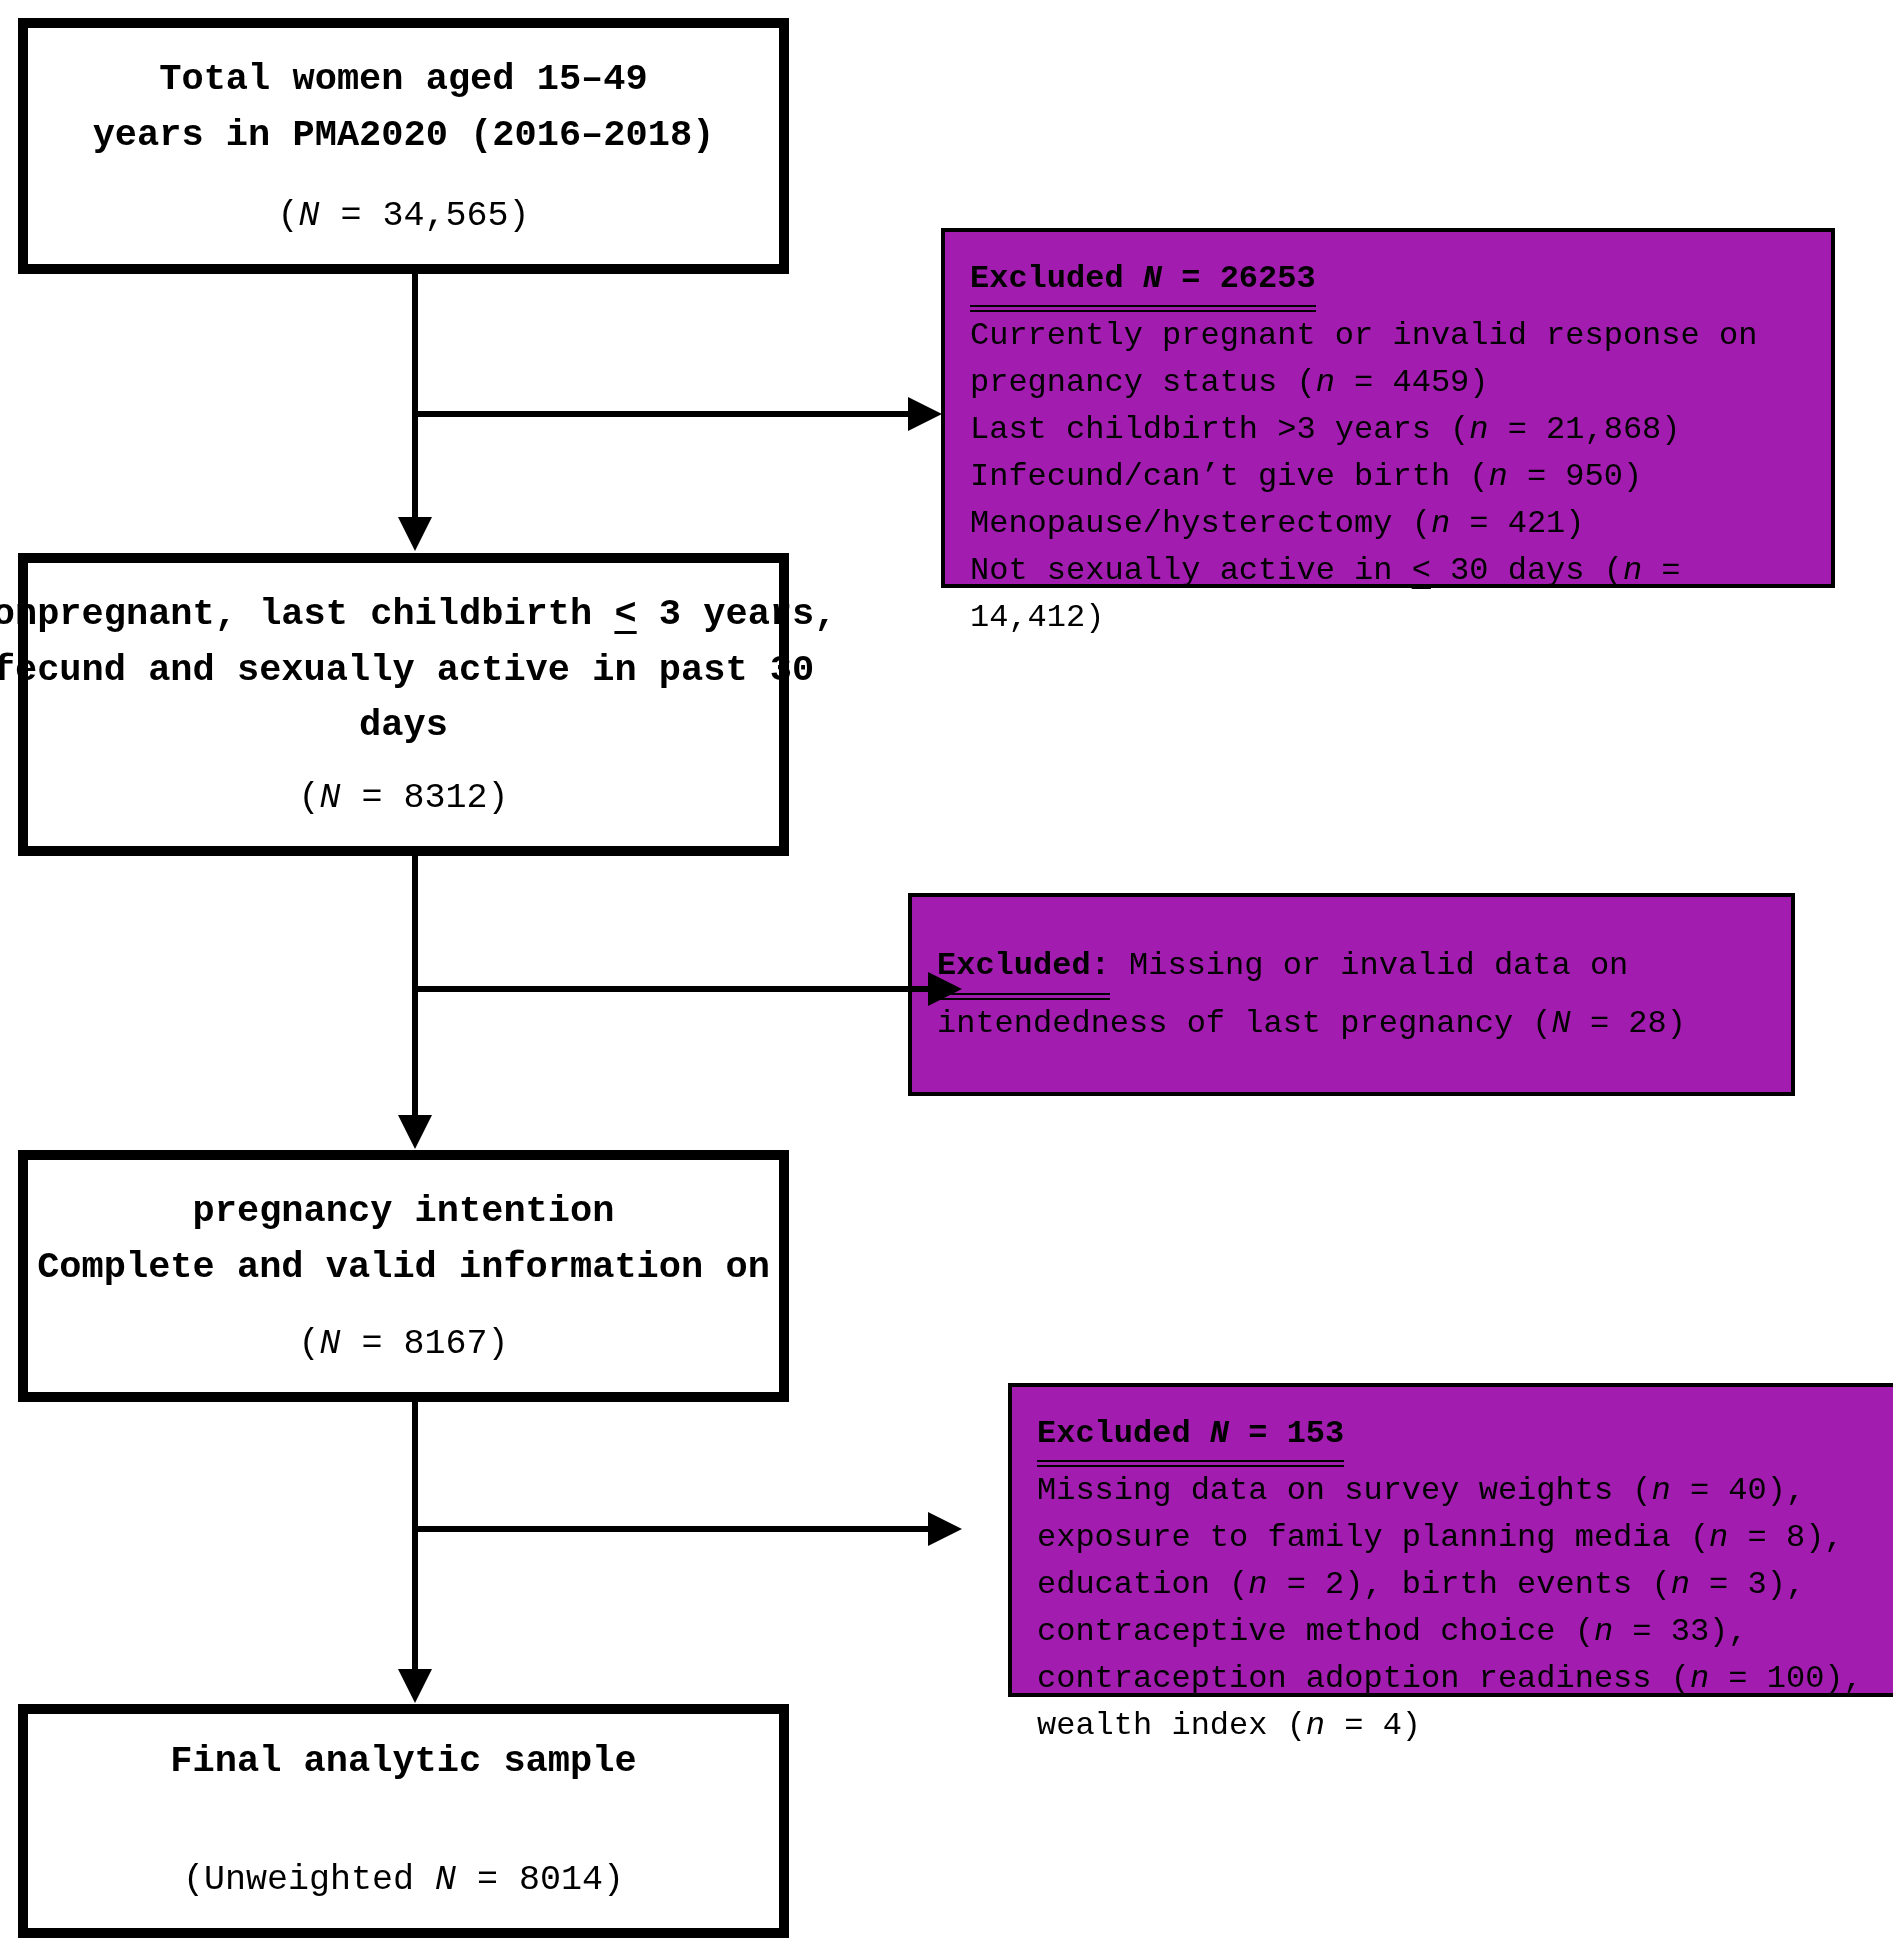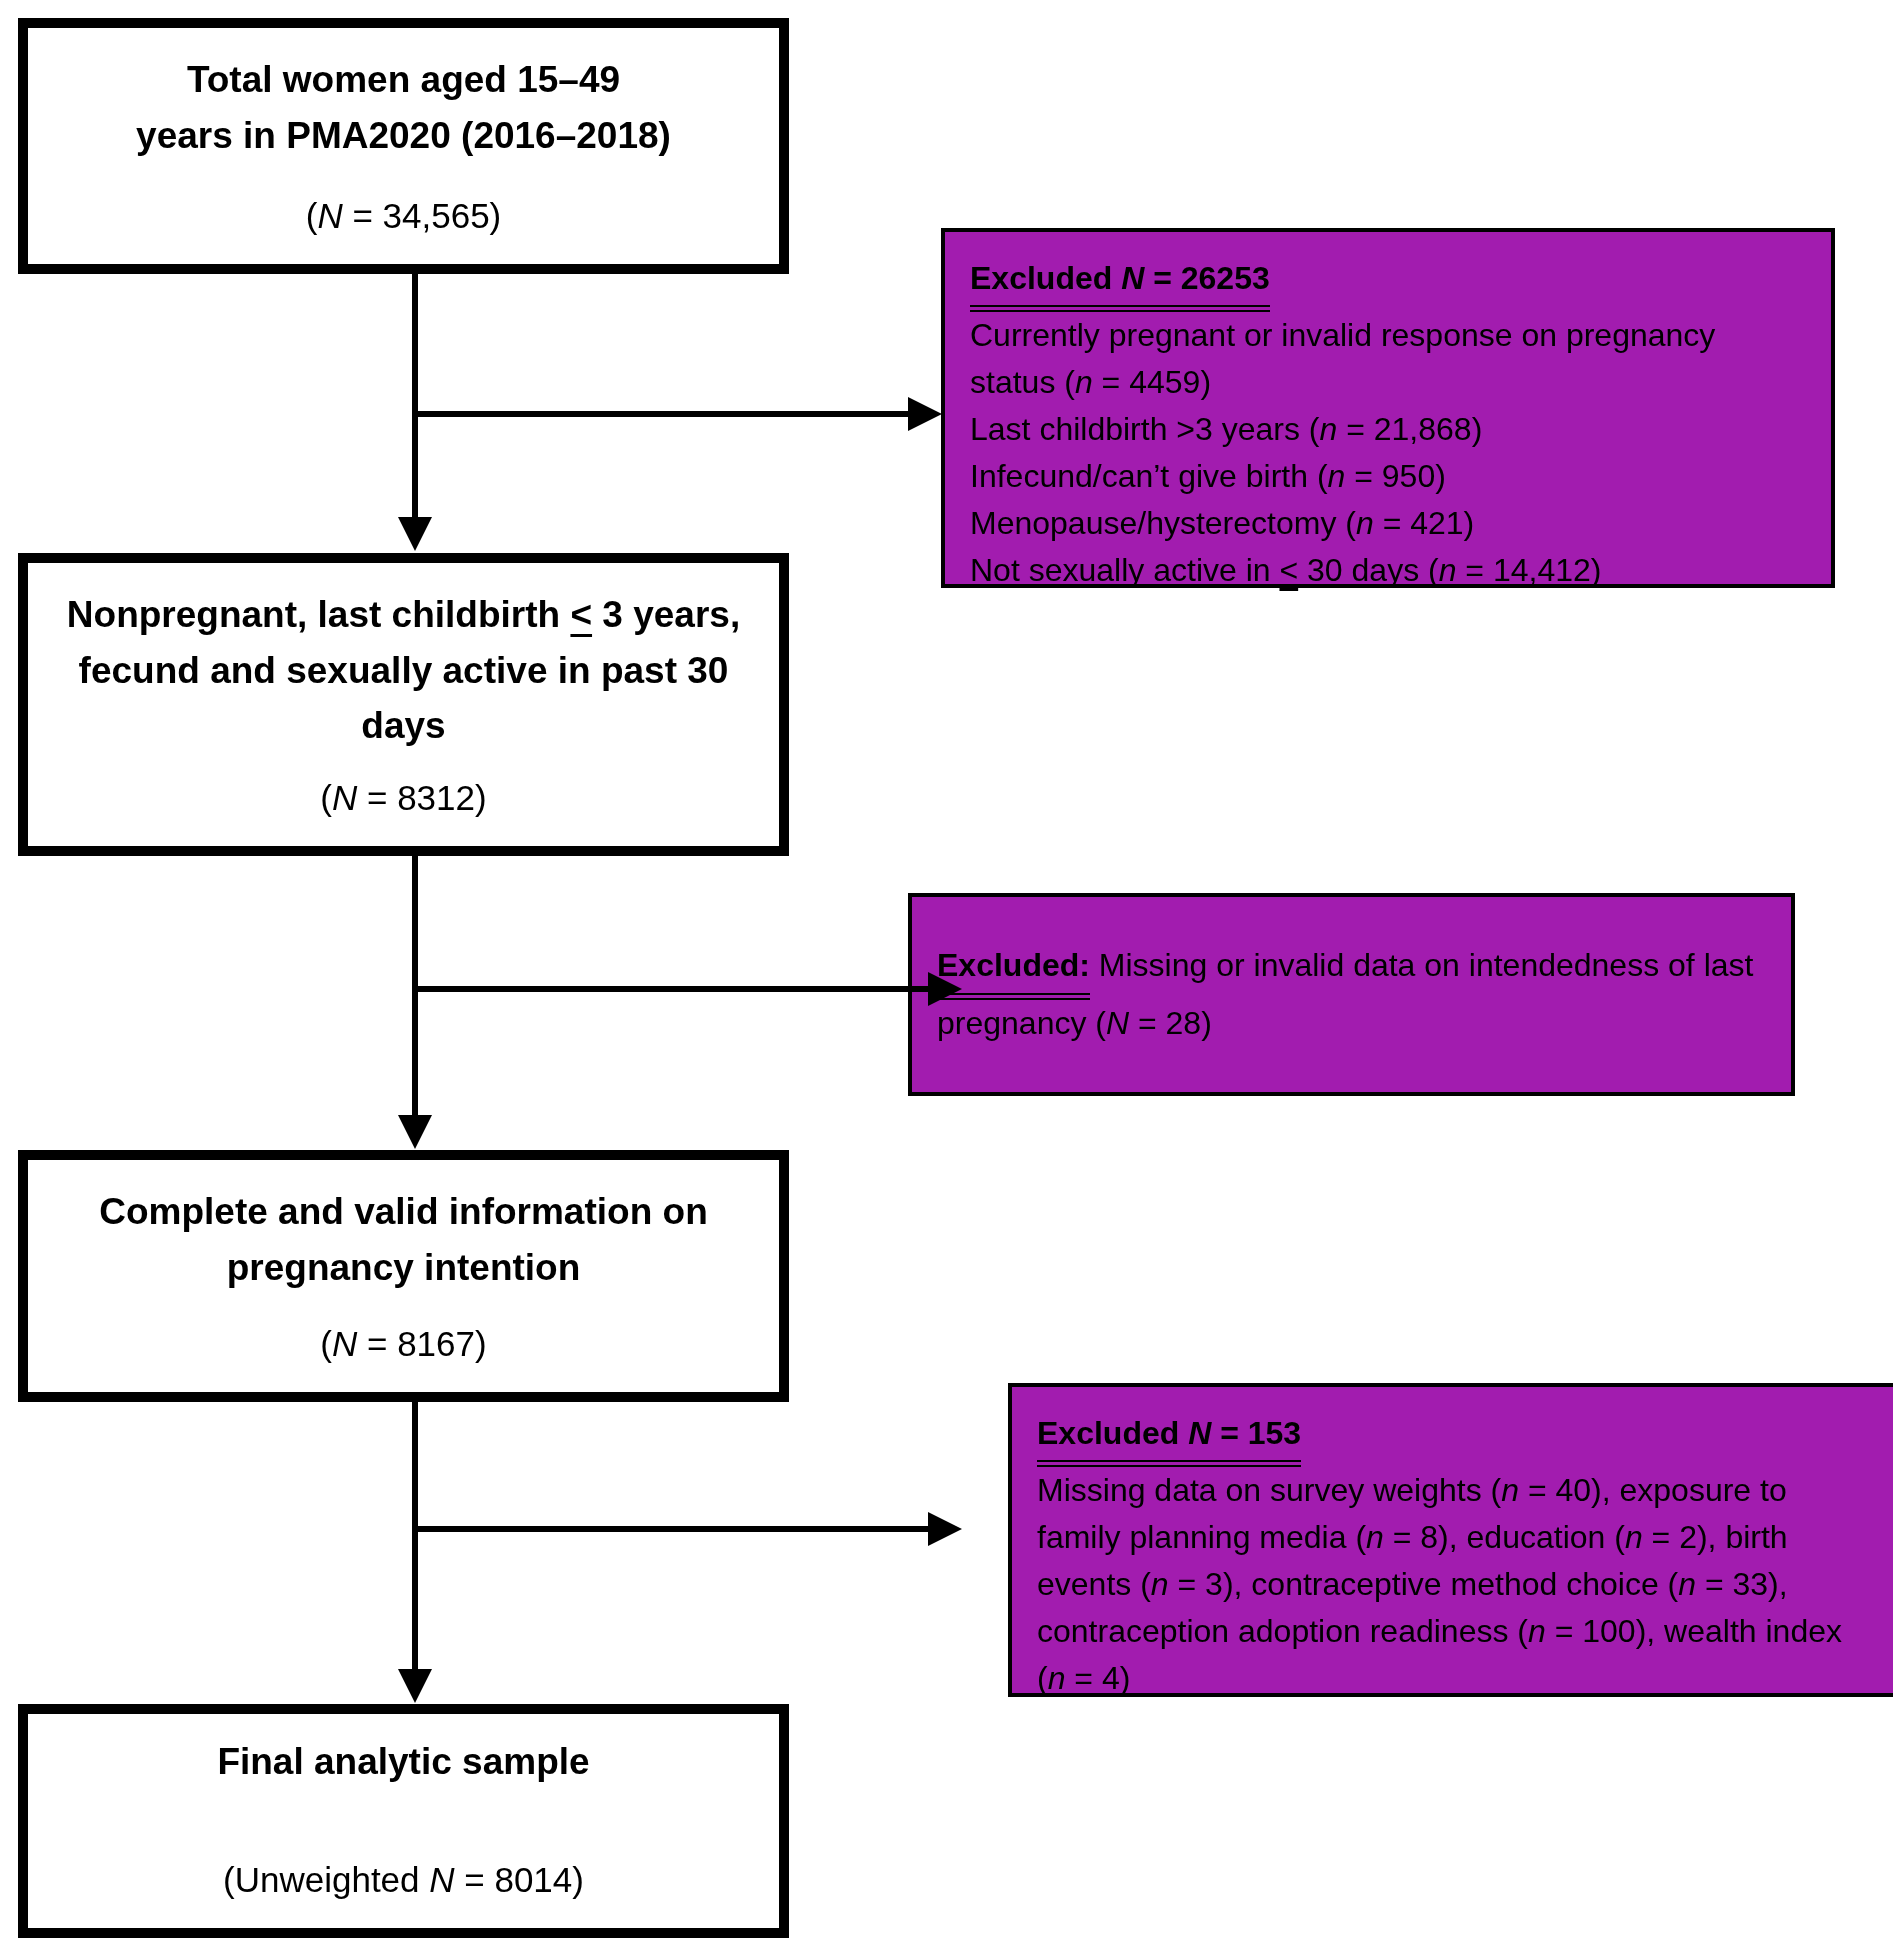--- a/index.html
+++ b/index.html
@@ -6,21 +6,21 @@
     margin: 0;
     padding: 0;
     background: #ffffff;
   }
   #canvas {
     position: relative;
     width: 1894px;
     height: 1955px;
     background: var(--bg, #ffffff);
     color: var(--ink, #000000);
-    font-family: Liberation Sans, sans-serif;
+    font-family: Liberation Mono, monospace;
     overflow: hidden;
   }
 
   
   .fbox {
     position: absolute;
     box-sizing: border-box;
     border: 10.8px solid var(--ink, #000);
     background: #fff;
     display: flex;
@@ -124,22 +124,22 @@
     <div class="ftitle">
       <div class="tline">Nonpregnant, last childbirth <span class="ule">&lt;</span> 3 years,</div>
       <div class="tline">fecund and sexually active in past 30</div>
       <div class="tline">days</div>
     </div>
     <div class="fn">(<i>N</i> = 8312)</div>
   </div>
 
   <div class="fbox" style="left:18px; top:1150px; width:771px; height:252px;">
     <div class="ftitle">
+      <div class="tline">pregnancy intention</div>
       <div class="tline">Complete and valid information on</div>
-      <div class="tline">pregnancy intention</div>
     </div>
     <div class="fn">(<i>N</i> = 8167)</div>
   </div>
 
   <div class="fbox" style="left:18px; top:1704px; width:771px; height:234px;gap:48px;">
     <div class="ftitle" style="padding-top:20.4px;">
       <div class="tline">Final analytic sample</div>
     </div>
     <div class="fn">(Unweighted <i>N</i> = 8014)</div>
   </div>

